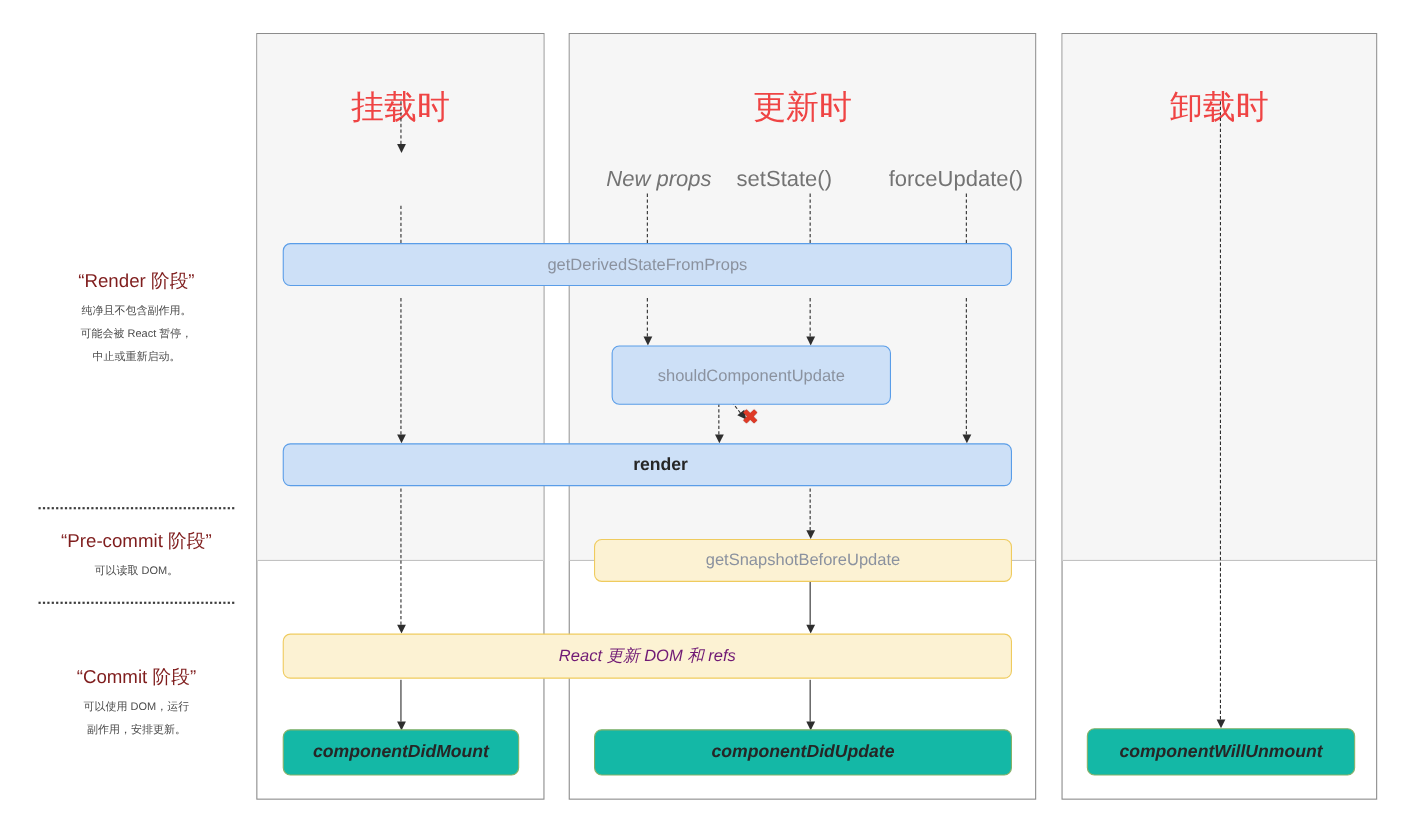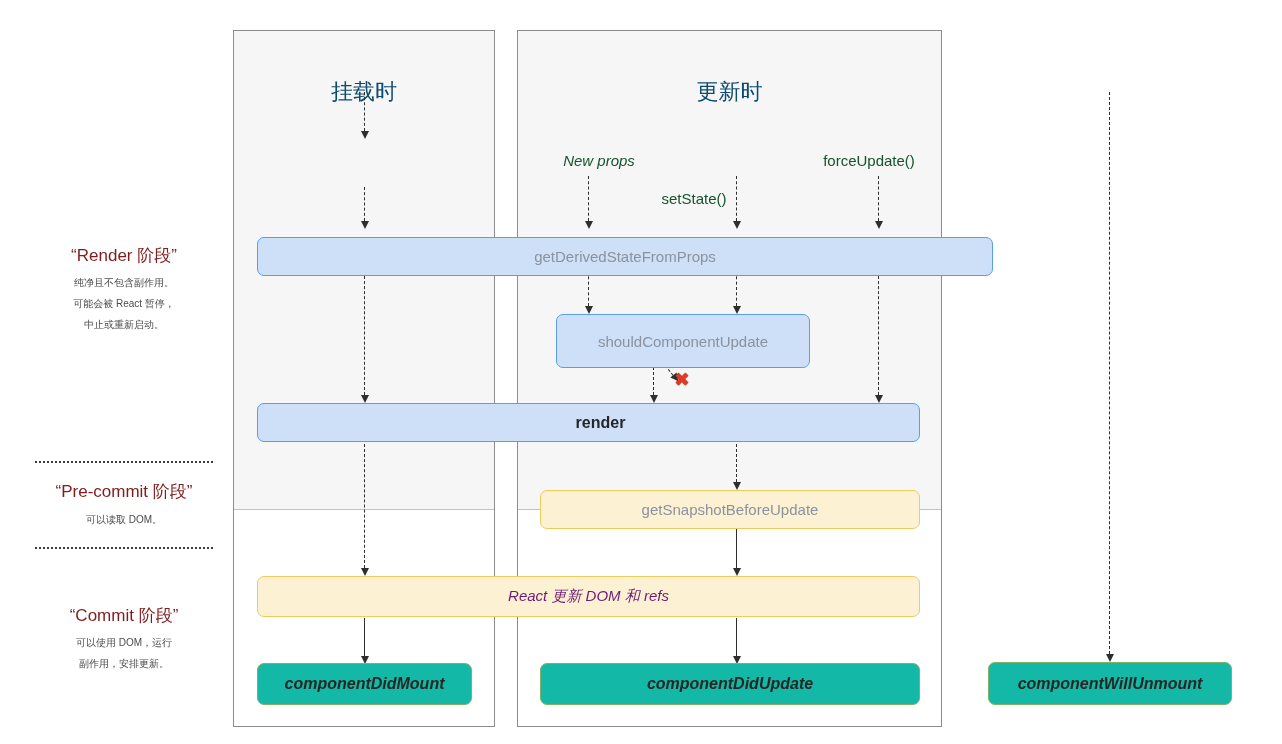--- a/index.html
+++ b/index.html
@@ -2,38 +2,38 @@
 <html><head>
 <meta charset="utf-8">
 <style>
   html,body{margin:0;padding:0;background:#ffffff;}
   body{font-family:"Liberation Sans","DejaVu Sans",sans-serif;color:#333;}
   #stage{position:relative;width:1282px;height:744px;background:#fff;overflow:hidden;}
 
   
   .panel{position:absolute;top:30px;height:697px;background:#ffffff;border:1px solid #8c8c8c;box-sizing:border-box;z-index:1;}
   .panel .gray-top{position:absolute;left:0;right:0;top:0;height:478px;background:#f6f6f6;border-bottom:1px solid #c2c2c2;}
-  .panel-header{position:absolute;top:46px;left:0;right:0;text-align:center;font-size:22px;color:#0c4a6e;z-index:2;}
+  .panel-header{position:absolute;top:46px;left:0;right:0;text-align:center;font-size:30px;color:#ef4444;z-index:2;}
 
   
   .phase-label{position:absolute;left:20px;width:208px;text-align:center;font-size:17px;color:#7f1d1d;}
   .phase-desc{position:absolute;left:20px;width:208px;text-align:center;font-size:10px;color:#4a4a4a;line-height:21px;}
   .dotted-sep{position:absolute;left:35px;width:178px;height:0;border-top:2px dotted #3c3c3c;}
 
   
   .box{position:absolute;box-sizing:border-box;border-radius:7px;border:1px solid;display:flex;align-items:center;justify-content:center;font-size:15px;z-index:3;cursor:pointer;}
   .box.blue{background:#cde0f7;border-color:#5a9de8;}
   .box.yellow{background:#fcf2d3;border-color:#efcb5e;}
   .box.green{background:#14b8a6;border-color:#84b168;font-style:italic;}
   .box.bold{font-weight:bold;color:#262626;font-size:16px;}
   .box.muted{color:#8b929f;}
   .box.italic{font-style:italic;color:#701a75;}
 
   
-  .trigger{position:absolute;top:152px;font-size:15px;color:#14532d;text-align:center;transform:translateX(-50%);z-index:2;white-space:nowrap;}
+  .trigger{position:absolute;top:152px;font-size:20px;color:#737373;text-align:center;transform:translateX(-50%);z-index:2;white-space:nowrap;}
   .trigger.italic{font-style:italic;}
 
   
   .varrow{position:absolute;width:0;border-left:1px dashed #2e2e2e;z-index:2;}
   .varrow.solid{border-left-style:solid;}
   .varrow::after{content:"";position:absolute;bottom:-8px;left:-4.5px;width:0;height:0;
     border-left:4px solid transparent;border-right:4px solid transparent;border-top:8px solid #2e2e2e;}
   .darrow{position:absolute;width:0;height:22px;border-left:1px dashed #2e2e2e;z-index:2;transform:rotate(-38deg);transform-origin:top center;}
   .darrow::after{content:"";position:absolute;bottom:-8px;left:-4.5px;width:0;height:0;
     border-left:4px solid transparent;border-right:4px solid transparent;border-top:8px solid #2e2e2e;}
@@ -63,23 +63,27 @@
   </div>
 
   <div class="panel" style="left:233px;width:262px;">
     <div class="gray-top"></div>
     <div class="panel-header">挂载时</div>
   </div>
   <div class="panel" style="left:517px;width:425px;">
     <div class="gray-top"></div>
     <div class="panel-header">更新时</div>
   </div>
+  <div class="panel" style="left:965px;width:287px;">
+    <div class="gray-top"></div>
+    <div class="panel-header">卸载时</div>
+  </div>
 
   <div class="trigger italic" style="left:599px;">New props</div>
-  <div class="trigger" style="left:694px;margin-top:38px;">setState()</div>
+  <div class="trigger" style="left:713px;">setState()</div>
   <div class="trigger" style="left:869px;">forceUpdate()</div>
 
   <div class="varrow" style="left:364px;top:92px;height:39px;"></div>
   <div class="varrow" style="left:364px;top:187px;height:34px;"></div>
 
   <div class="varrow" style="left:588px;top:176px;height:45px;"></div>
   <div class="varrow" style="left:736px;top:176px;height:45px;"></div>
   <div class="varrow" style="left:878px;top:176px;height:45px;"></div>
 
   <div class="varrow" style="left:364px;top:271px;height:124px;"></div>
@@ -92,21 +96,21 @@
   <div class="x-mark" style="left:674px;top:370px;">✖</div>
 
   <div class="varrow" style="left:364px;top:444px;height:124px;"></div>
   <div class="varrow" style="left:736px;top:444px;height:38px;"></div>
   <div class="varrow solid" style="left:736px;top:529px;height:39px;"></div>
   <div class="varrow solid" style="left:364px;top:618px;height:38px;"></div>
   <div class="varrow solid" style="left:736px;top:618px;height:38px;"></div>
 
   <div class="varrow" style="left:1109px;top:92px;height:562px;"></div>
 
-  <div class="box blue muted" style="left:257px;top:237px;width:736px;height:39px;">getDerivedStateFromProps</div>
+  <div class="box blue muted" style="left:257px;top:221px;width:663px;height:39px;">getDerivedStateFromProps</div>
   <div class="box blue muted" style="left:556px;top:314px;width:254px;height:54px;">shouldComponentUpdate</div>
   <div class="box blue bold" style="left:257px;top:403px;width:663px;height:39px;padding-left:24px;">render</div>
   <div class="box yellow muted" style="left:540px;top:490px;width:380px;height:39px;">getSnapshotBeforeUpdate</div>
   <div class="box yellow italic" style="left:257px;top:576px;width:663px;height:41px;">React 更新 DOM 和 refs</div>
   <div class="box green bold" style="left:257px;top:663px;width:215px;height:42px;">componentDidMount</div>
   <div class="box green bold" style="left:540px;top:663px;width:380px;height:42px;">componentDidUpdate</div>
   <div class="box green bold" style="left:988px;top:662px;width:244px;height:43px;">componentWillUnmount</div>
 
 </div>
 

